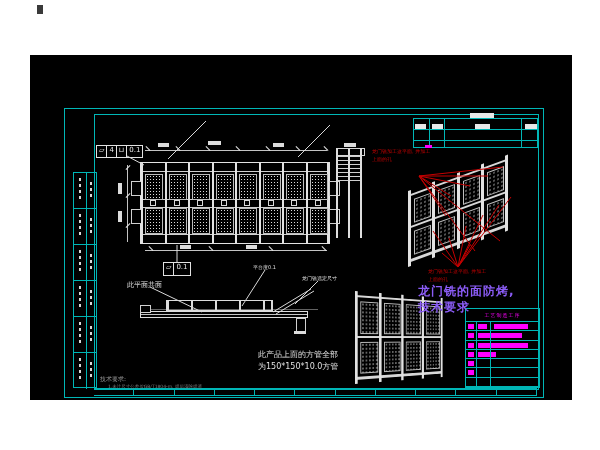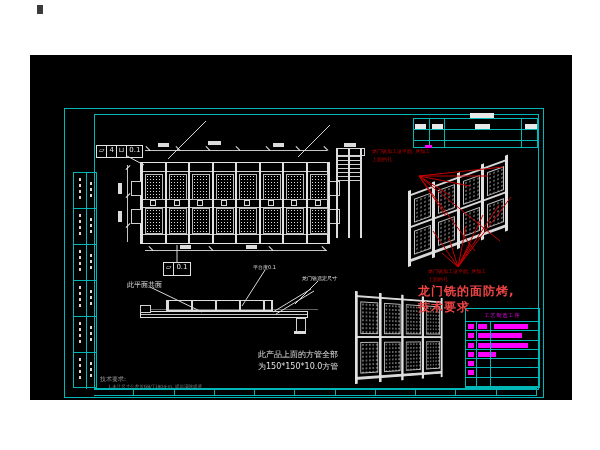--- a/index.html
+++ b/index.html
@@ -49,21 +49,21 @@
   .elev-div{position:absolute;top:0;width:2px;height:100%;background:#dcdcdc;}
   
   .iso{position:absolute;}
   .iso-upper{left:378px;top:140px;width:100px;height:68px;transform:skewY(-20deg);transform-origin:0 0;}
   .iso-lower{left:325px;top:240px;width:115px;height:85px;transform:perspective(280px) rotateY(26deg);transform-origin:left center;}
   .iso .rail{position:absolute;left:0;width:100%;background:#d8d8d8;}
   .iso .panel{background-size:4px 4px;}
   
   .t-white{position:absolute;color:#e0e0e0;}
   .t-red{position:absolute;color:#c40000;font-size:5px;line-height:7px;white-space:nowrap;}
-  .t-magenta{position:absolute;color:#ef4444;font-weight:bold;font-size:12px;line-height:14px;white-space:nowrap;letter-spacing:1px;}
+  .t-magenta{position:absolute;color:#8b5cf6;font-weight:bold;font-size:12px;line-height:14px;white-space:nowrap;letter-spacing:1px;}
   .t-gray{position:absolute;color:#9a9a9a;}
   
   .bom{position:absolute;left:435px;top:253px;width:75px;height:80px;border:1px solid #00b6b6;box-sizing:border-box;display:flex;flex-direction:column;}
   .bom-head{height:12px;border-bottom:1px solid #00b6b6;color:#ff00ff;font-size:5px;line-height:12px;text-align:center;letter-spacing:1px;overflow:hidden;}
   .bom-row{position:relative;flex:1;border-bottom:1px solid #00b6b6;}
   .bom-row:last-child{border-bottom:none;}
   .bom-v{position:absolute;width:1px;background:#00b6b6;}
   svg.overlay{position:absolute;left:0;top:0;pointer-events:none;}
 </style>
 </head>

